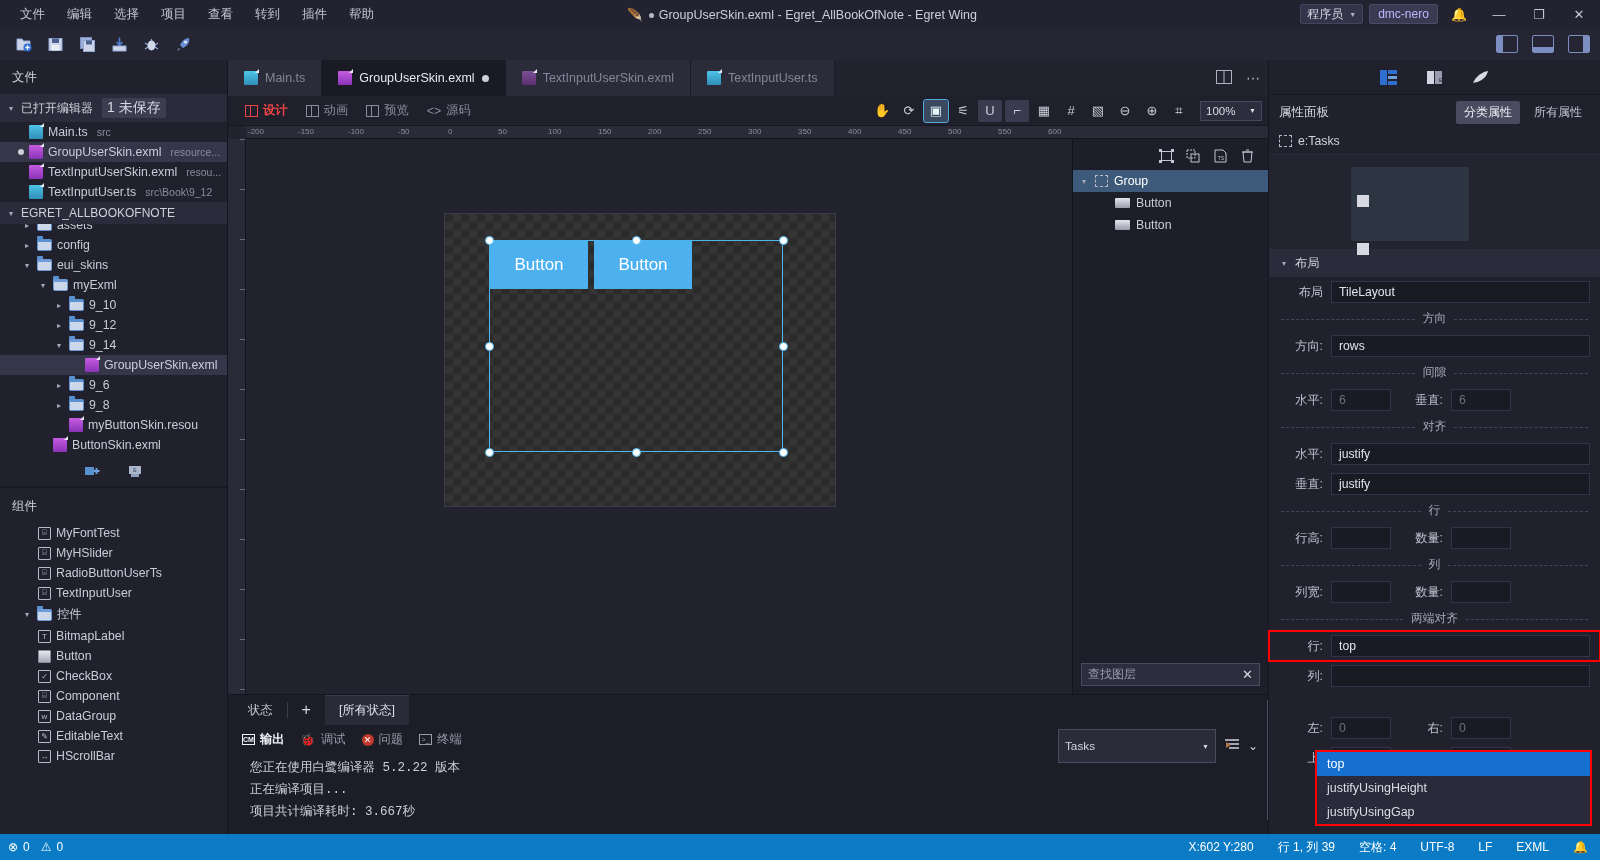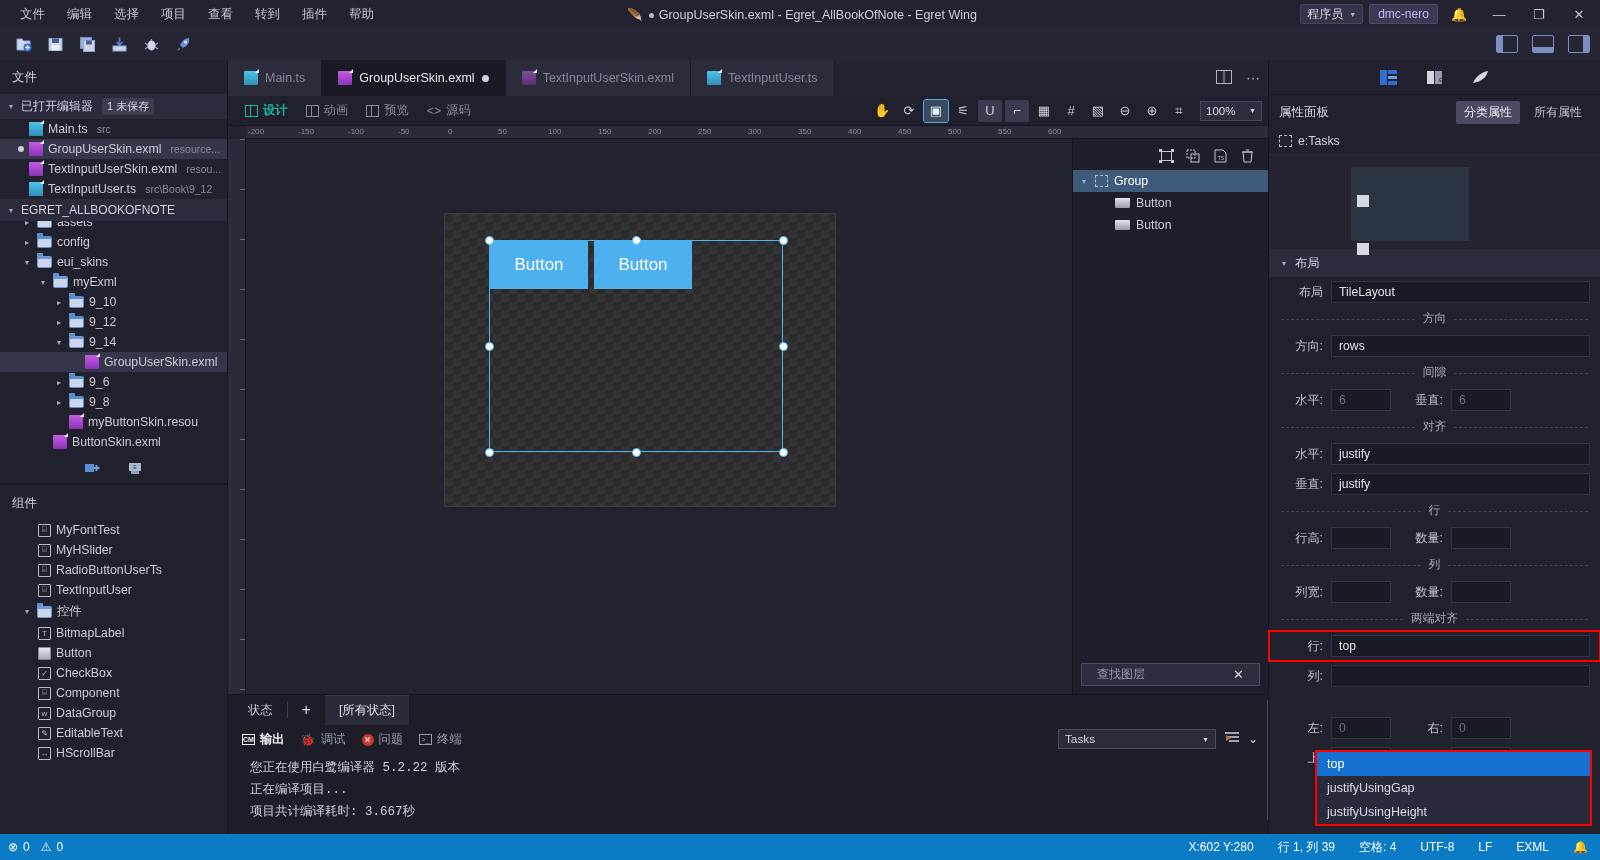--- a/index.html
+++ b/index.html
@@ -77,21 +77,21 @@
     display: flex; flex-direction: column;
   }
   .lb-title { padding: 9px 12px 8px; font-size: 12.5px; color: #d2d2de; }
   .tree-section-head {
     display: flex; align-items: center; gap: 5px;
     padding: 4px 6px; font-size: 12px; color: #d0d0dc; background: #2b2b3b;
   }
   .tri { font-size: 8px; color: #a8a8bb; width: 10px; text-align: center; }
   .badge-unsaved {
     background: #3d3d52; border-radius: 2px; padding: 1px 5px;
-    font-size: 11px; color: #d8d8e4; margin-left: 4px;
+    font-size: 14px; color: #d8d8e4; margin-left: 4px;
   }
   .tree-row {
     display: flex; align-items: center; gap: 5px;
     padding: 3px 6px 3px 8px; font-size: 12.3px; color: #cbcbd8;
     white-space: nowrap; overflow: hidden;
   }
   .tree-row.selected { background: #36364a; }
   .tree-row .sub { font-size: 10.5px; color: #8b8b9c; margin-left: 4px; }
   .dot-mod { width: 6px; height: 6px; border-radius: 50%; background: #cfcfdc; flex: none; }
   .fileicon {
@@ -149,21 +149,21 @@
   .tabs-right .ic { color: #b0b0c0; font-size: 14px; }
 
   .designbar {
     height: 30px; background: #20202c; display: flex; align-items: center;
     padding-left: 8px; position: relative; border-bottom: 1px solid #17171f;
   }
   .mode {
     display: flex; align-items: center; gap: 5px; padding: 3px 9px;
     font-size: 12.3px; color: #8a8a9c;
   }
-  .mode.active { color: #14b8a6; font-weight: bold; }
+  .mode.active { color: #ef4444; font-weight: bold; }
   .mode .boxico {
     width: 13px; height: 12px; border: 1.3px solid currentColor; position: relative;
   }
   .mode .boxico::after { content:''; position:absolute; left:4px; top:0; bottom:0; width:1.3px; background: currentColor; }
   .dbar-right { position: absolute; right: 6px; display: flex; align-items: center; gap: 3px; }
   .dtool {
     width: 24px; height: 22px; display: flex; align-items: center;
     justify-content: center; color: #cdcdda; font-size: 13px; border-radius: 2px;
   }
   .dtool.on { background: #3a4a5e; outline: 1px solid #5aa8e0; color:#e8f2fb; }
@@ -229,21 +229,21 @@
     display: flex; align-items: center; gap: 6px; font-size: 12.3px;
     color: #ccccd8; padding: 4px 6px;
   }
   .lp-row.sel { background: #3d5a7a; color: #fff; }
   .lp-row.child { padding-left: 26px; }
   .grpico { width: 13px; height: 12px; border: 1px dashed #b8b8c8; }
   .btnico { width: 15px; height: 10px; background: linear-gradient(#e6e6ee,#9a9aaa); border-radius: 1px; }
   .lp-search {
     margin: auto 8px 8px; height: 23px; background: #2d2d3e;
     border: 1px solid #4a4a60; display: flex; align-items: center;
-    justify-content: space-between; padding: 0 15px;
+    justify-content: space-between; padding: 0 6px;
     font-size: 12px; color: #9c9cae;
   }
   .lp-search .x { color: #d8d8e4; font-size: 13px; }
 
   
   .console {
     position: absolute; left: 0; right: 0; bottom: 0; height: 140px;
     background: #1d1d28; border-top: 1px solid #15151f;
   }
   .state-tabs { display: flex; align-items: center; height: 30px; padding-left: 10px; gap: 4px; }
@@ -257,21 +257,21 @@
   .out-tabs {
     display: flex; align-items: center; gap: 16px; padding: 6px 0 4px 14px;
     font-size: 12.3px; position: relative;
   }
   .out-tab { display: flex; align-items: center; gap: 5px; color: #9a9aac; }
   .out-tab.active { color: #f0f0f8; font-weight: bold; }
   .out-tab .sq { width: 13px; height: 11px; border: 1px solid currentColor; font-size: 7px; display:flex; align-items:center; justify-content:center; }
   .out-tab .red { width: 12px; height: 12px; border-radius: 50%; background: #c0392b; color:#fff; font-size: 9px; display:flex; align-items:center; justify-content:center; }
   .out-right { position: absolute; right: 10px; top: 4px; display: flex; align-items: center; gap: 8px; }
   .tasks-sel {
-    width: 158px; height: 20px; background: #2b2b3a; border: 1px solid #4a4a60;
+    width: 158px; height: 34px; background: #2b2b3a; border: 1px solid #4a4a60;
     display: flex; align-items: center; justify-content: space-between;
     padding: 0 6px; font-size: 11.8px; color: #d4d4e0;
   }
   .console-body {
     padding: 6px 0 0 22px; font-family: "Liberation Mono", monospace;
     font-size: 12.5px; color: #cdcdda; line-height: 1.75;
   }
 
   
   .rightpanel {
@@ -1022,22 +1022,22 @@
     </div>
     <div class="row">
       <span class="lab">上:</span>
       <span class="field small ph">0</span>
       <span class="lab">下:</span>
       <span class="field small ph">0</span>
     </div>
 
     <div class="dropdown-menu" id="justify-dropdown">
         <div class="dd-item sel">top</div>
+        <div class="dd-item">justifyUsingHeight</div>
         <div class="dd-item">justifyUsingGap</div>
-        <div class="dd-item">justifyUsingHeight</div>
       </div>
   </div>
 
   <div class="vscroll-right"></div>
 
   <div class="statusbar">
     <div class="sb-left">
       <span>⊗</span>
       <span>0</span>
       <span style="margin-left:6px">⚠</span>

